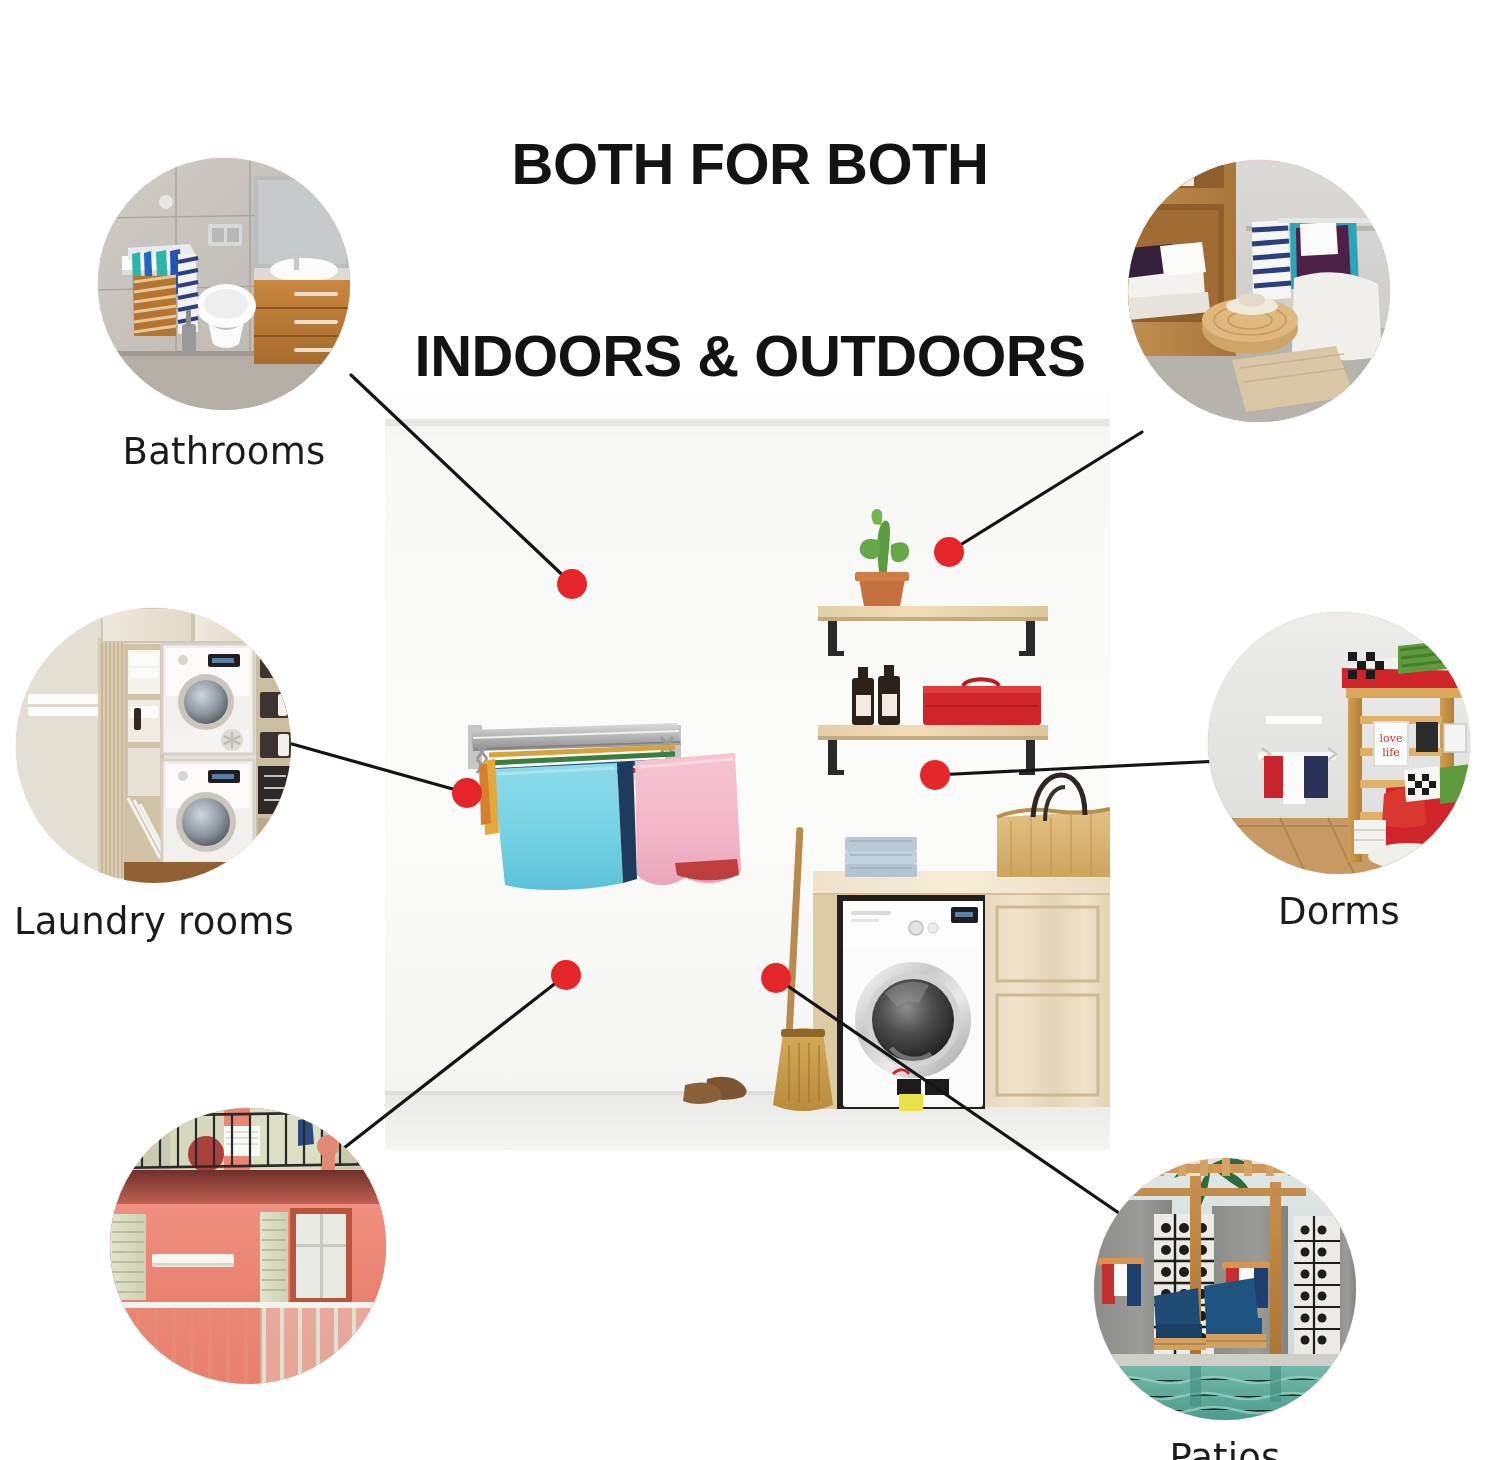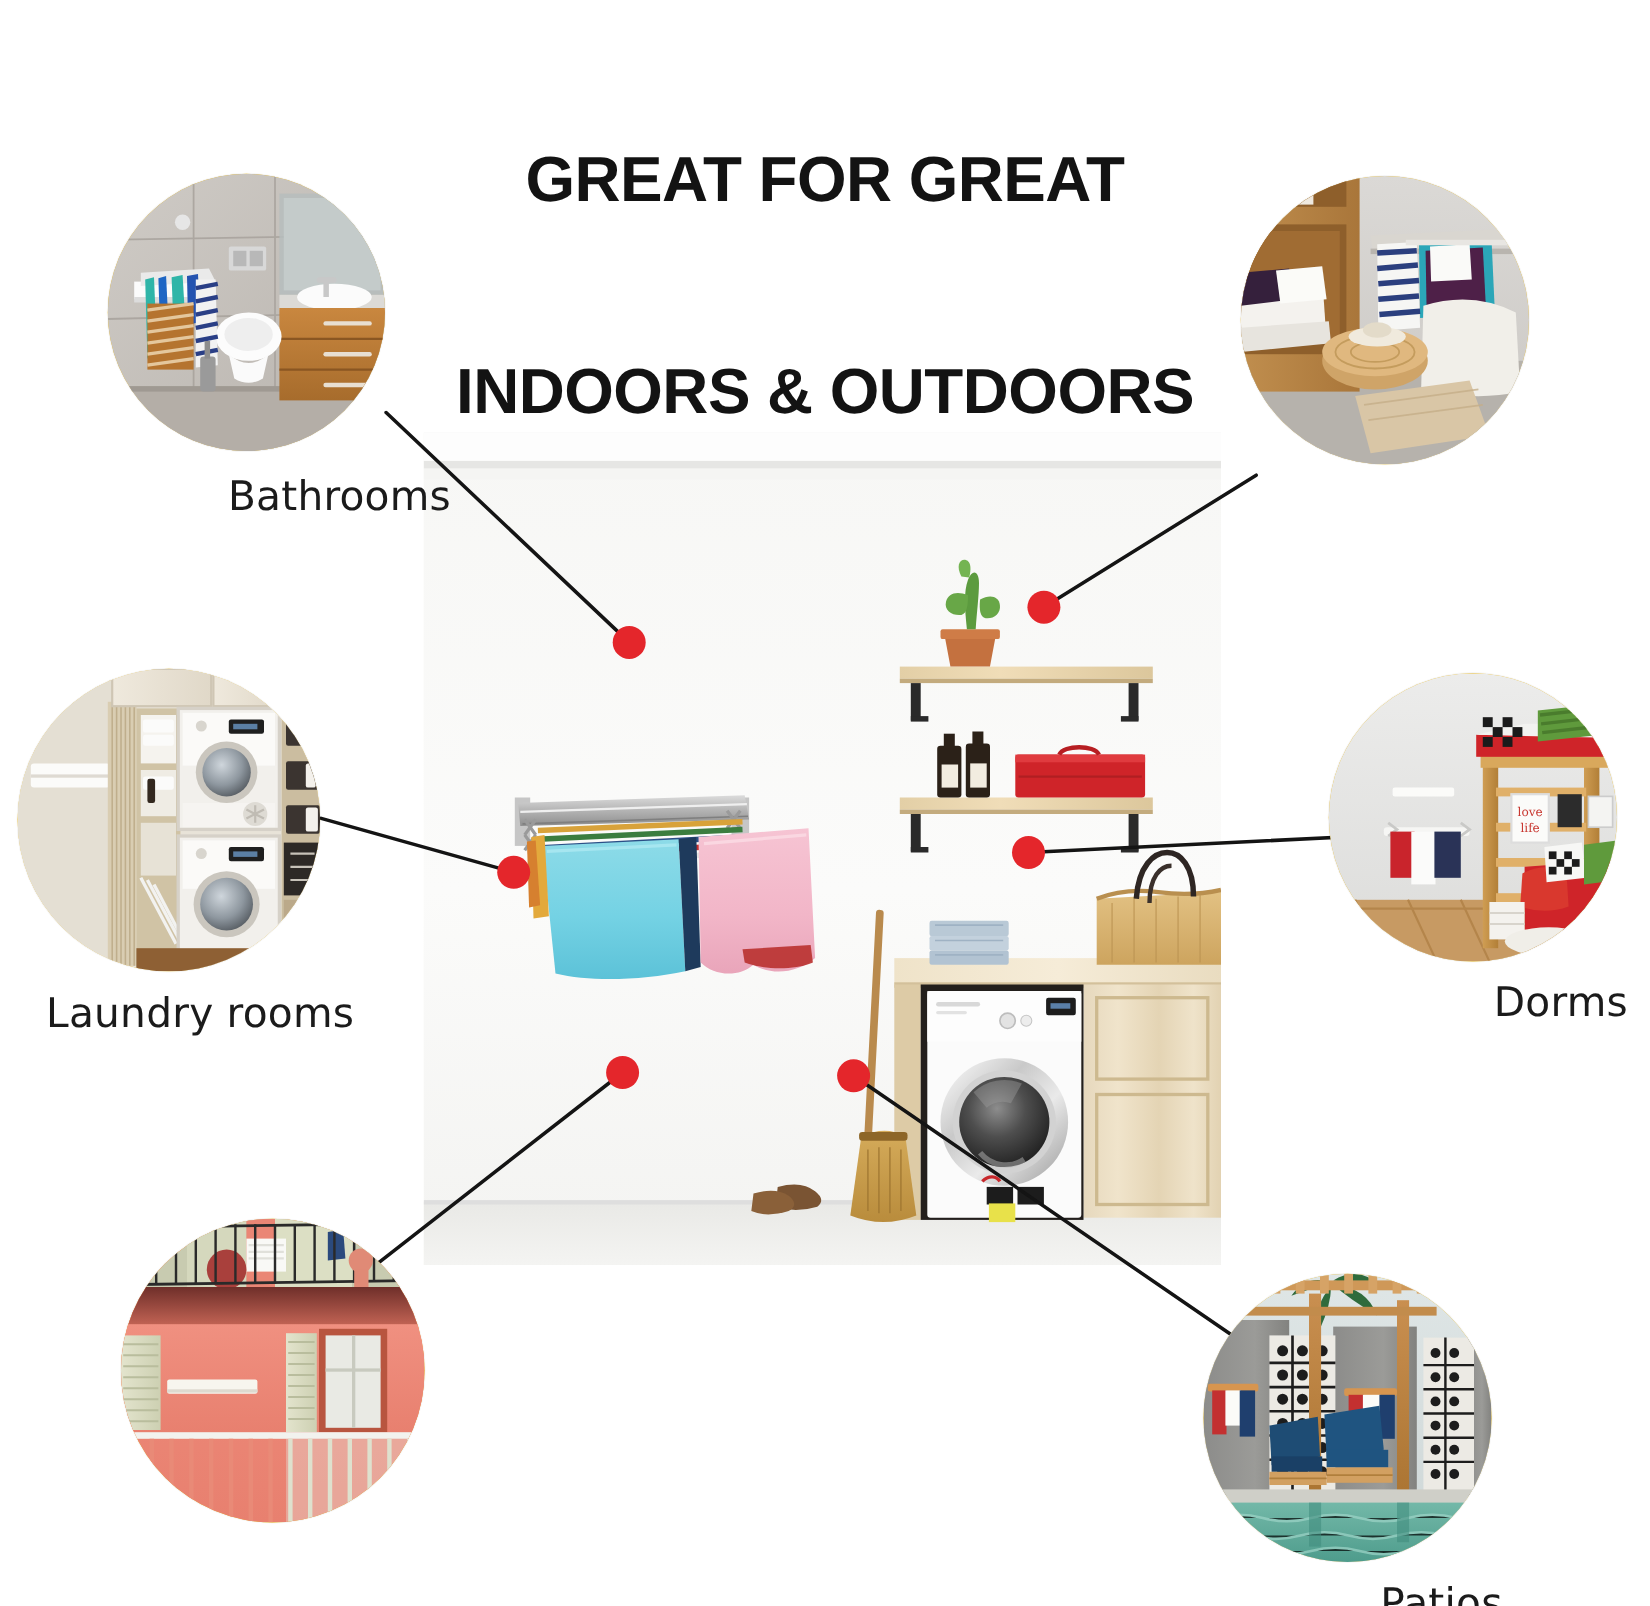--- a/index.html
+++ b/index.html
@@ -35,42 +35,42 @@
     position:absolute;left:385px;top:393px;width:725px;height:757px;
     overflow:hidden;background:#fdfdfc;
   }
 
   
   .callout{position:absolute;}
   .circle{
     border-radius:50%;
     overflow:hidden;
     position:relative;
-    background:#eab308;
+    background:#fca5a5;
     box-shadow:0 0 0 1px rgba(0,0,0,0.04);
   }
   .callout-label{
     position:absolute;
-    text-align:right;
+    text-align:center;
     font-family:"DejaVu Sans", sans-serif;
     font-weight:400;
     font-size:37px;
     color:#1b1b1b;
     white-space:nowrap;
     letter-spacing:0.2px;
   }
   .c-scene{position:absolute;inset:0;}
 </style>
 </head>
 <body>
 
 <div id="stage">
 
   <div class="title" style="top:4px;">
-    <span class="l1">GREAT FOR GREAT</span>
+    <span class="l1">BOTH FOR BOTH</span>
     <span class="l2">INDOORS &amp; OUTDOORS</span>
   </div>
 
   <div id="center-photo">
     <svg viewBox="0 0 725 757" width="725" height="757">
       <defs>
         <linearGradient id="wallG" x1="0" y1="0" x2="0" y2="1">
           <stop offset="0%" stop-color="#f7f7f5"></stop>
           <stop offset="55%" stop-color="#fbfbfa"></stop>
           <stop offset="100%" stop-color="#f3f3f1"></stop>

